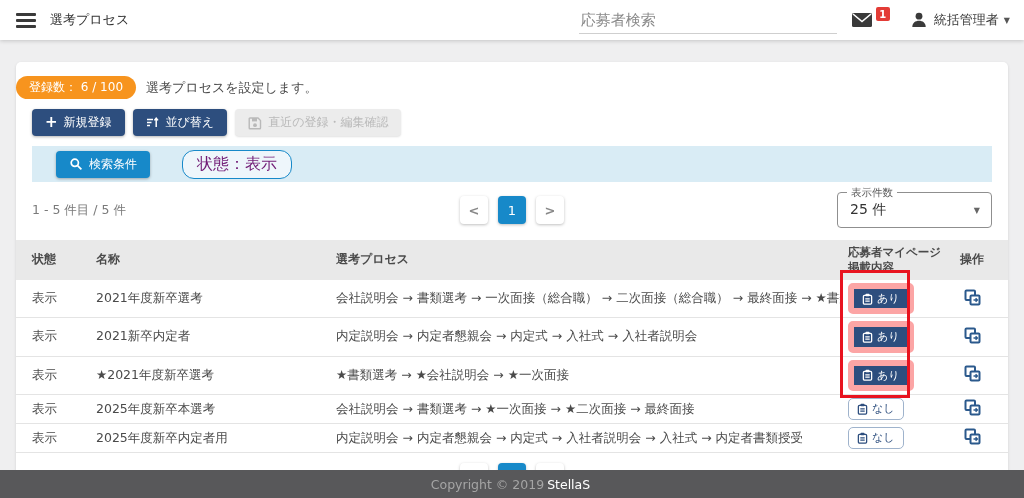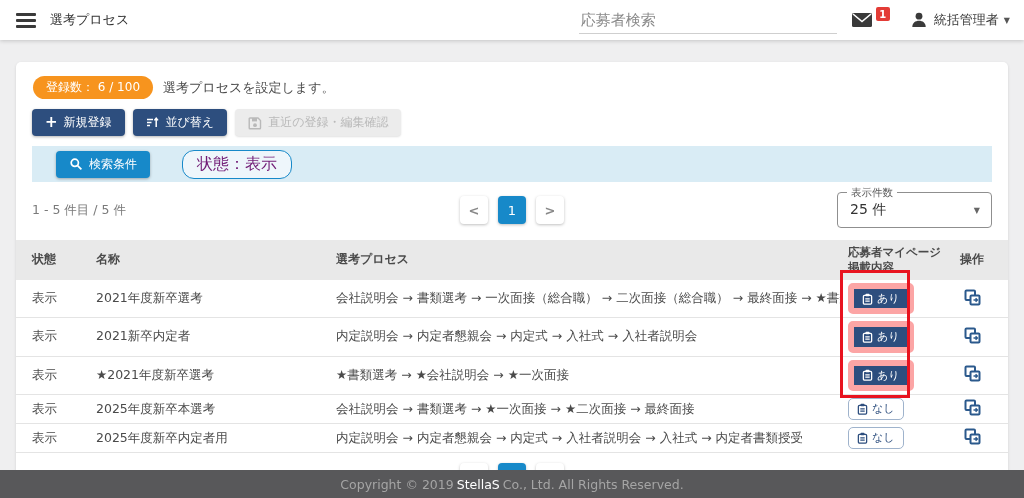--- a/index.html
+++ b/index.html
@@ -32,21 +32,21 @@
   }
   .user-wrap { display:flex; align-items:center; cursor:pointer;text-align:center; }
   .user-name { font-size:13px; color:#3a3a3a; margin:0 5px 0 6px; }
   .user-caret { font-size:8px; color:#555; }
 
   
   .card {
     background:#fff; border-radius:5px; margin:22px 16px 0;
     box-shadow:0 1px 3px rgba(0,0,0,.12); min-height:373px; padding-bottom:12px;
   }
-  .count-row { display:flex; align-items:center; padding:14px 17px 0;margin-top:12px; }
+  .count-row { display:flex; align-items:center; padding:14px 0 0;margin-top:12px; }
   .count-badge {
     background:#f7941e; color:#fff; font-size:12px; border-radius:12px;
     padding:3px 13px; margin-right:10px; white-space:nowrap;
   }
   .desc-text { font-size:13px; color:#4a4a4a; }
 
   .btn-row { display:flex; align-items:center; gap:8px; padding:10px 16px 0; }
   .btn {
     display:inline-flex; align-items:center; gap:6px; height:27px; border:none; cursor:pointer;
     border-radius:4px; font-size:12px; padding:0 13px; font-family:inherit;
@@ -373,14 +373,13 @@
       </div>
       <div class="side right"></div>
     </div>
 
   </section>
 </main>
 
 <footer class="footer">
   <span>Copyright © 2019</span>
   <span class="brand">StellaS</span>
-  <span>Co., Ltd. All Rights Reserved.</span>
 </footer>
 
 </body></html>

